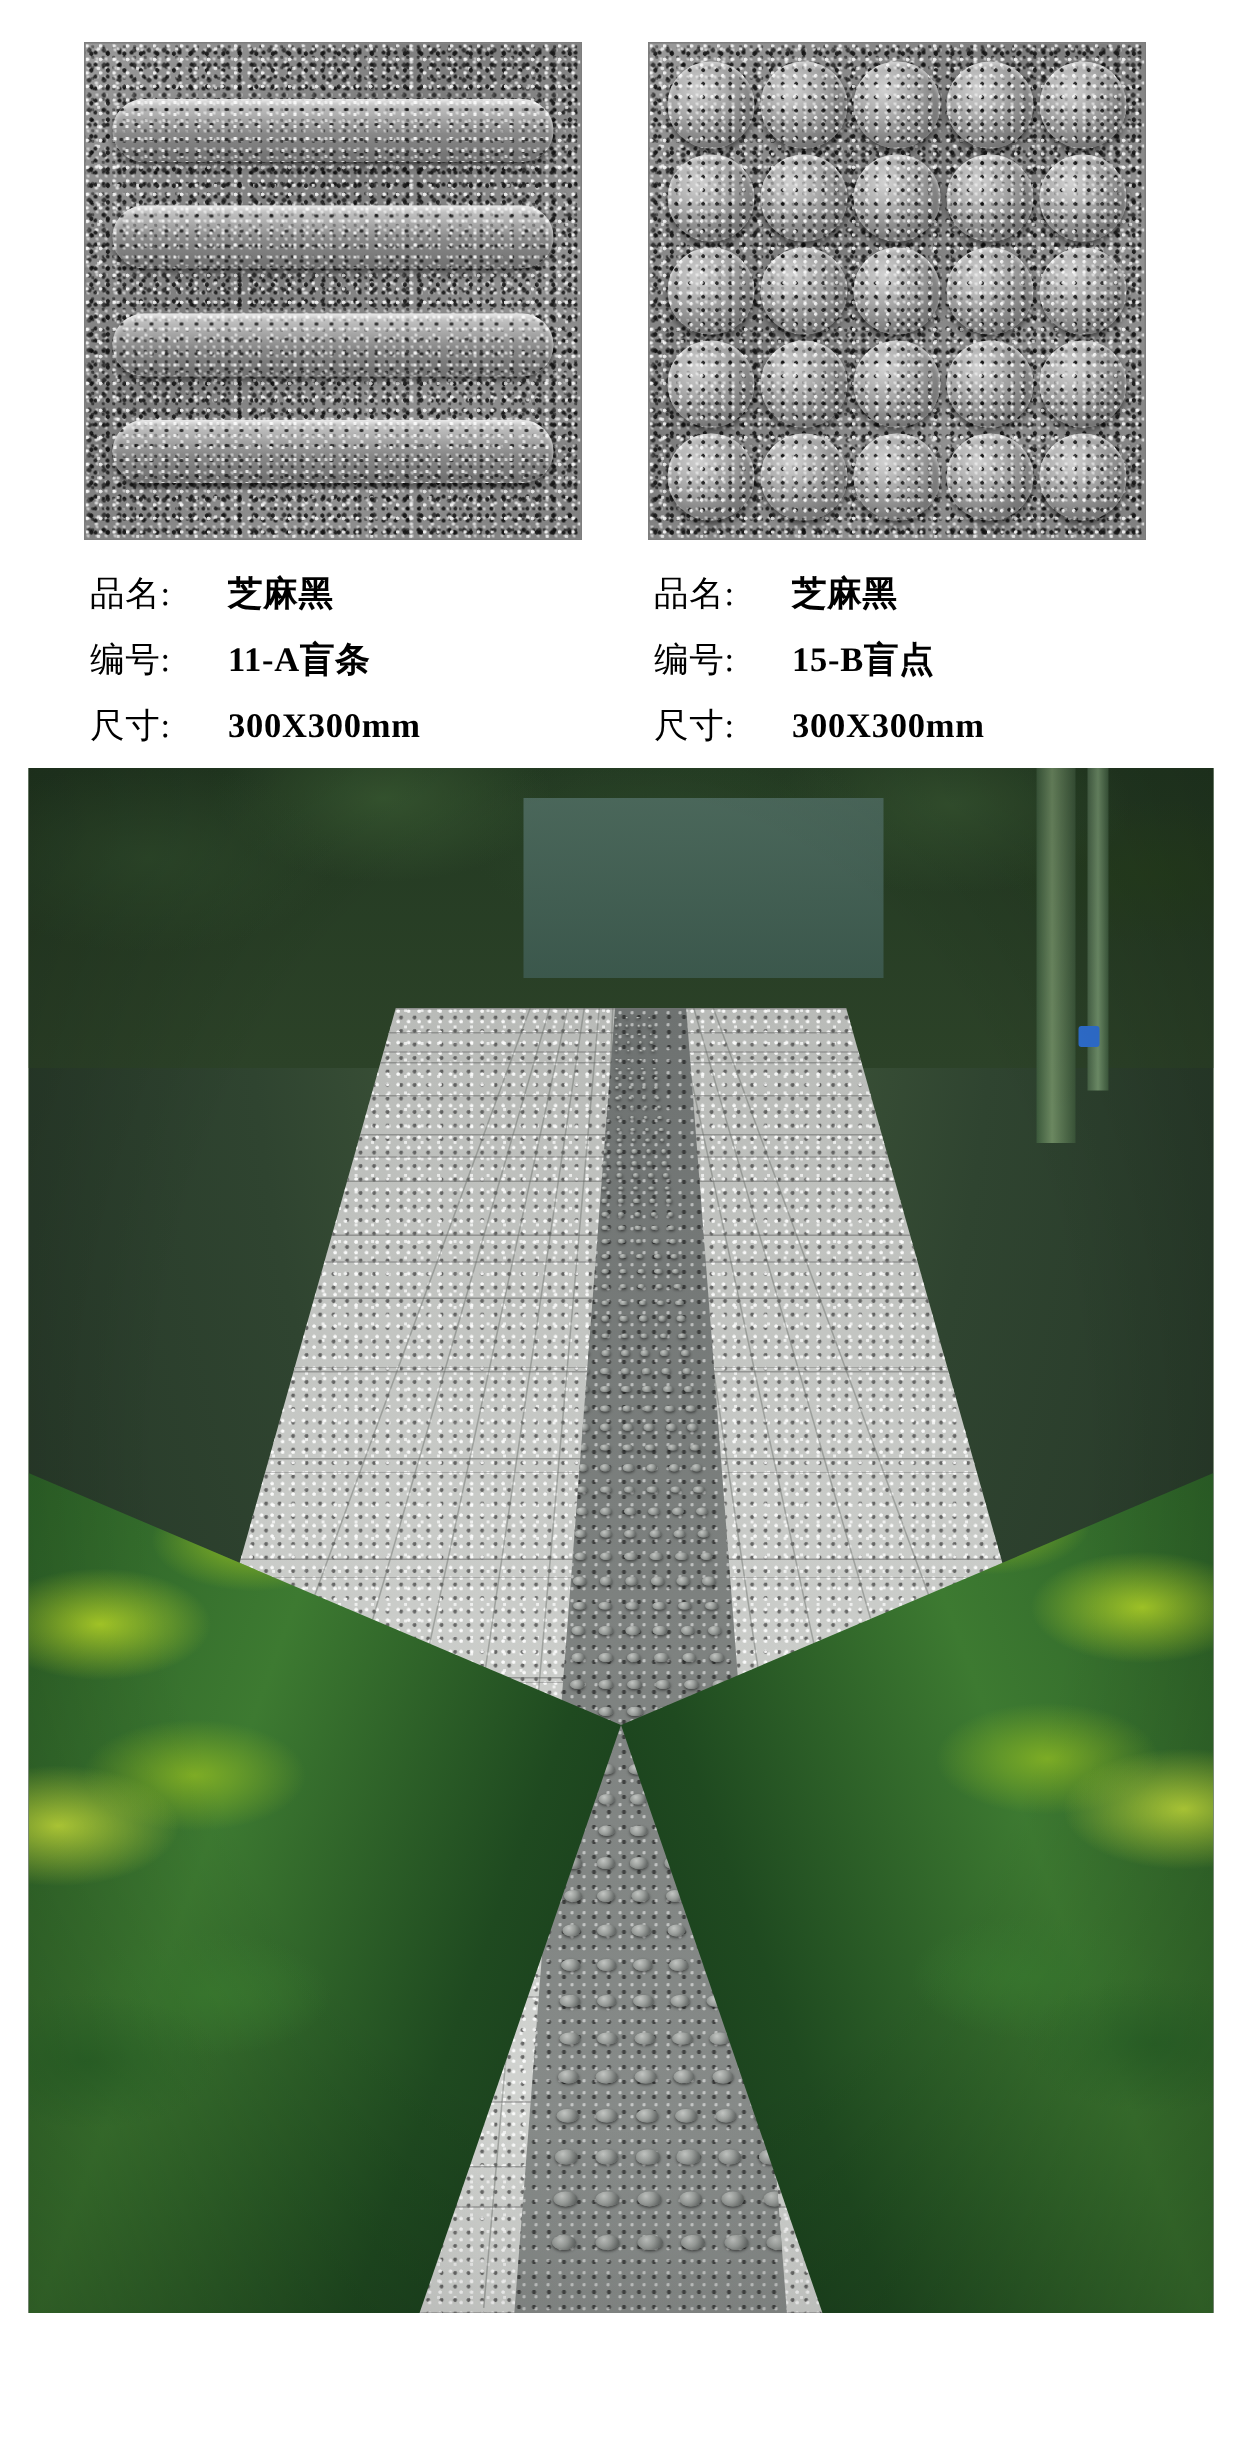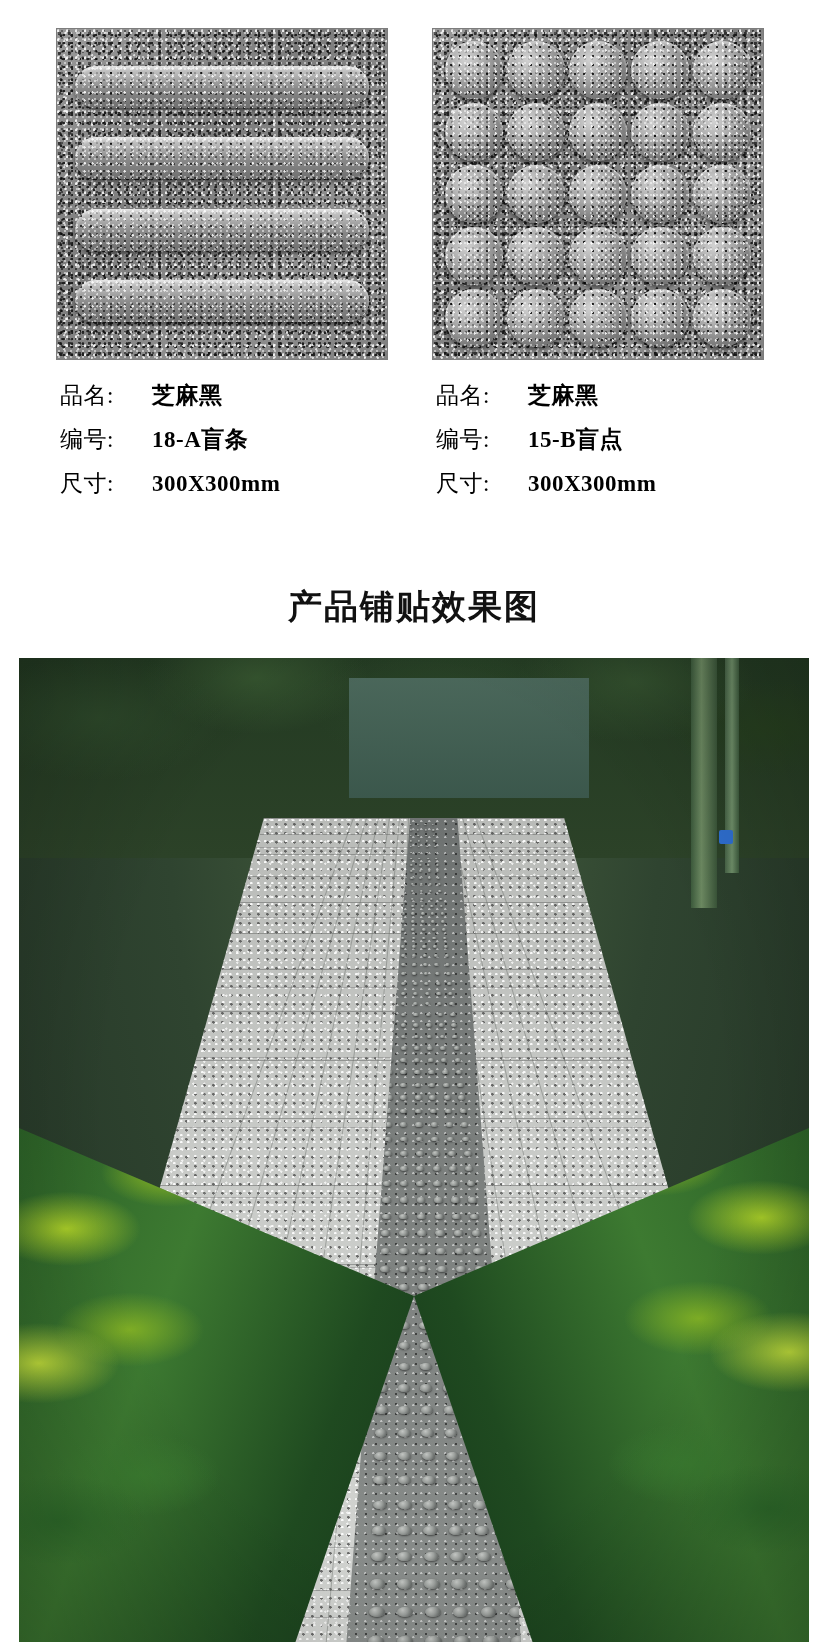--- a/index.html
+++ b/index.html
@@ -344,21 +344,21 @@
           <div class="bar"></div>
         </div>
       </div>
       <div class="spec-list">
         <div class="spec-row">
           <span class="spec-label">品名:</span>
           <span class="spec-value">芝麻黑</span>
         </div>
         <div class="spec-row">
           <span class="spec-label">编号:</span>
-          <span class="spec-value">18-A盲条</span>
+          <span class="spec-value">11-A盲条</span>
         </div>
         <div class="spec-row">
           <span class="spec-label">尺寸:</span>
           <span class="spec-value">300X300mm</span>
         </div>
       </div>
     </div>
 
     <div class="product-card">
       <div class="swatch">
@@ -401,21 +401,20 @@
         </div>
         <div class="spec-row">
           <span class="spec-label">尺寸:</span>
           <span class="spec-value">300X300mm</span>
         </div>
       </div>
     </div>
 
   </div>
 
-  <div class="section-title">产品铺贴效果图</div>
 
   <div class="scene">
     <div class="scene-bg"></div>
     <div class="canopy"></div>
     <div class="building"></div>
     <div class="post"></div>
     <div class="post2"></div>
     <div class="sign"></div>
 
     <div class="pavement"></div>

